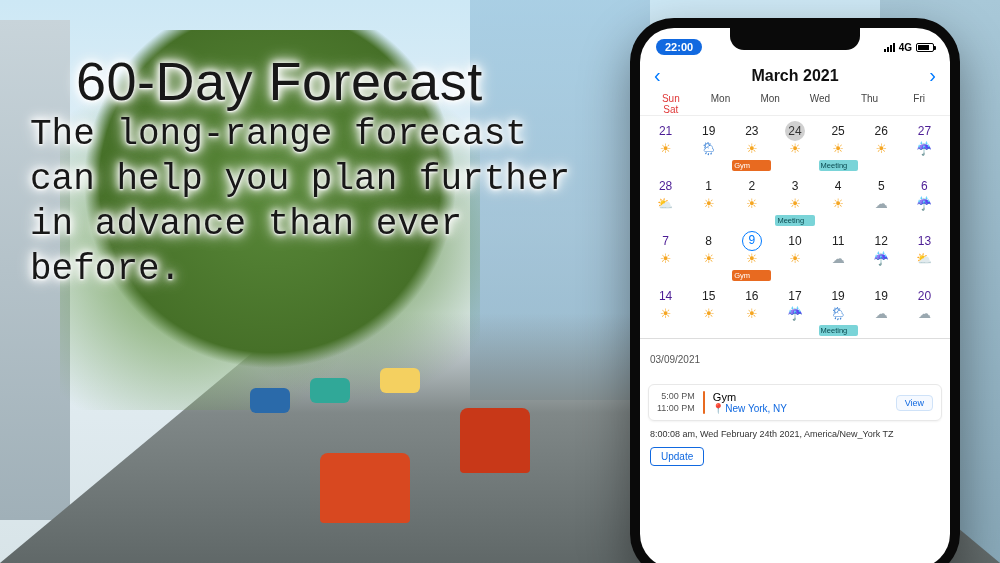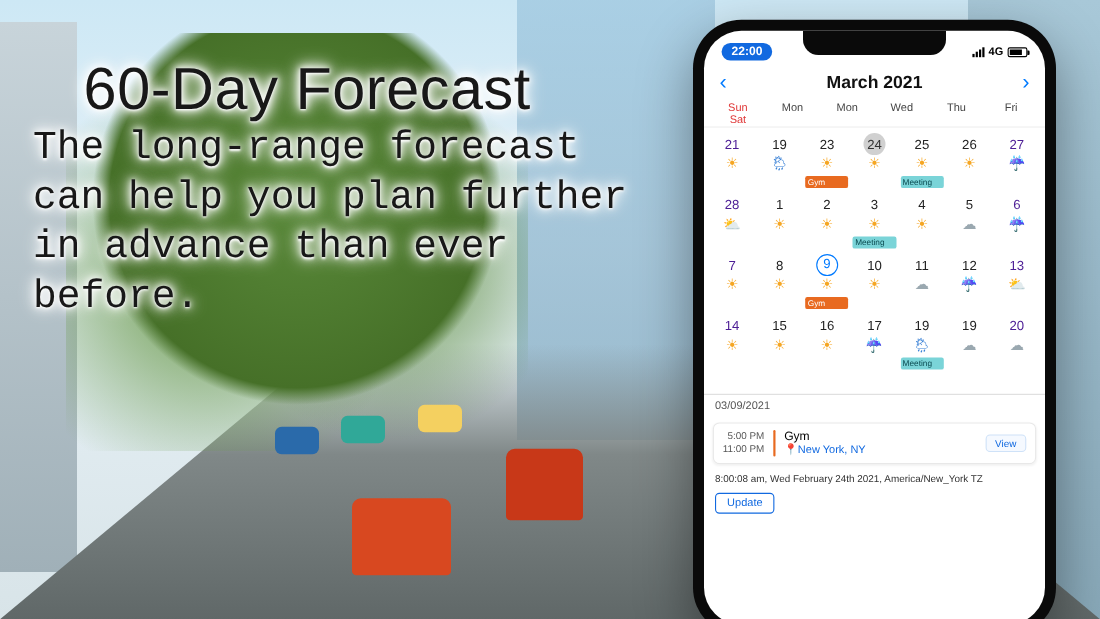--- a/index.html
+++ b/index.html
@@ -67,21 +67,21 @@
   .day-cell { position:relative; height:55px; text-align:center; padding-top:3px; font-size:12px; }
   .day-num { display:inline-block; width:20px; height:20px; line-height:20px; border-radius:50%; font-size:12px; color:#222;}
   .day-num.red { color:#4c1d95;}
   .day-num.today { background:#d0d0d0; color:#333;}
   .day-num.selected { border:1.5px solid #007aff; color:#007aff; line-height:17px;}
   .wx { display:block; font-size:13px; margin-top:1px; line-height:1;}
   .ev-tag { position:absolute; bottom:2px; left:2px; right:2px; font-size:7.5px; padding:1px 2px; border-radius:2px; text-align:left; overflow:hidden; white-space:nowrap;}
   .ev-gym { background:#e86a20; color:#fff;}
   .ev-meeting { background:#7ad4d8; color:#0a4a50;margin-top:31px;}
 
-  .detail-sep { border-top:1px solid #ddd; margin-top:20px; padding:5px 10px; font-size:10px; color:#555;}
+  .detail-sep { border-top:1px solid #ddd; margin-top:0; padding:15px 10px; font-size:10px; color:#555;}
   .event-card { margin:4px 8px; border:1px solid #e8e8e8; border-radius:6px; padding:6px 8px; display:flex; align-items:center; gap:8px; box-shadow:0 1px 2px rgba(0,0,0,.05);}
   .ev-times { font-size:9px; color:#555; text-align:right; line-height:1.3;}
   .ev-divider { width:2px; align-self:stretch; background:#e86a20; border-radius:1px;}
   .ev-body { flex:1; font-size:11px;}
   .ev-loc { color:#1169e0; font-size:10px;}
   .pin { color:#555;}
   .view-btn { font-size:9px; color:#1169e0; border:1px solid #cfe2f8; padding:2px 8px; border-radius:4px; background:#f5f9ff;}
   .clock-line { font-size:9px; color:#333; padding:4px 10px;}
   .update-btn { margin:4px 10px; display:inline-block; font-size:10px; color:#1169e0; border:1px solid #1169e0; padding:3px 10px; border-radius:4px;}
 </style>

